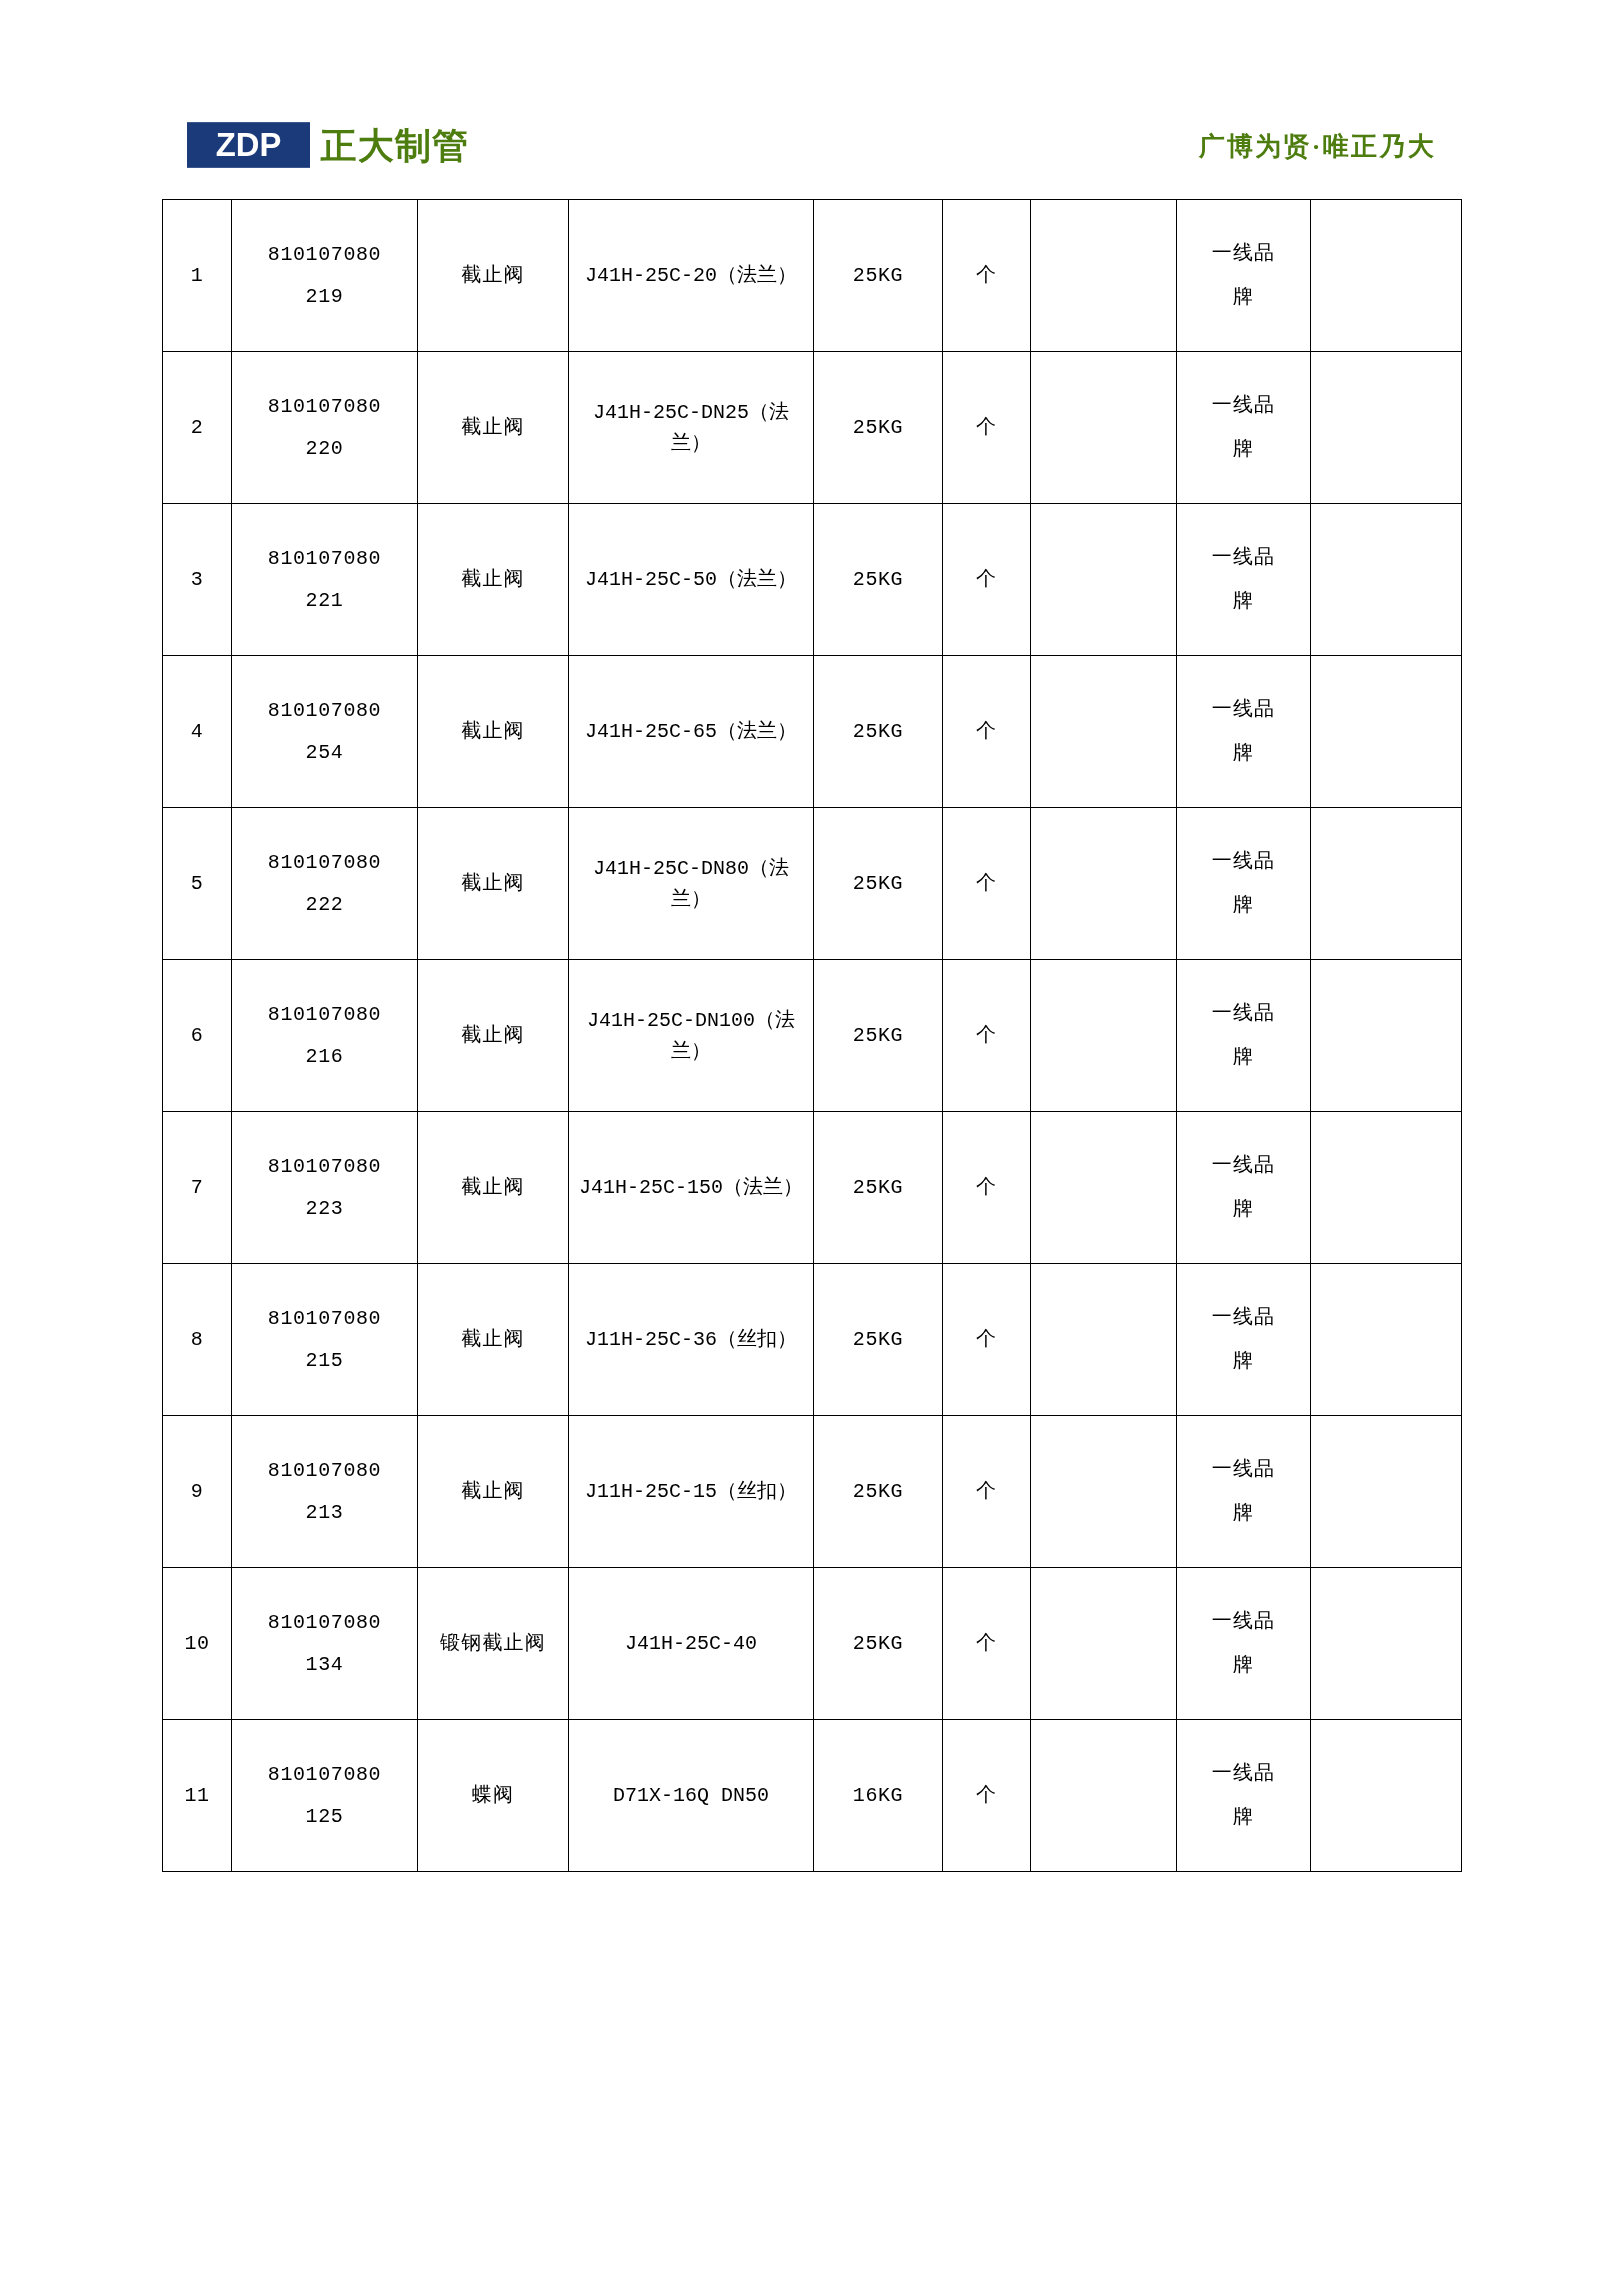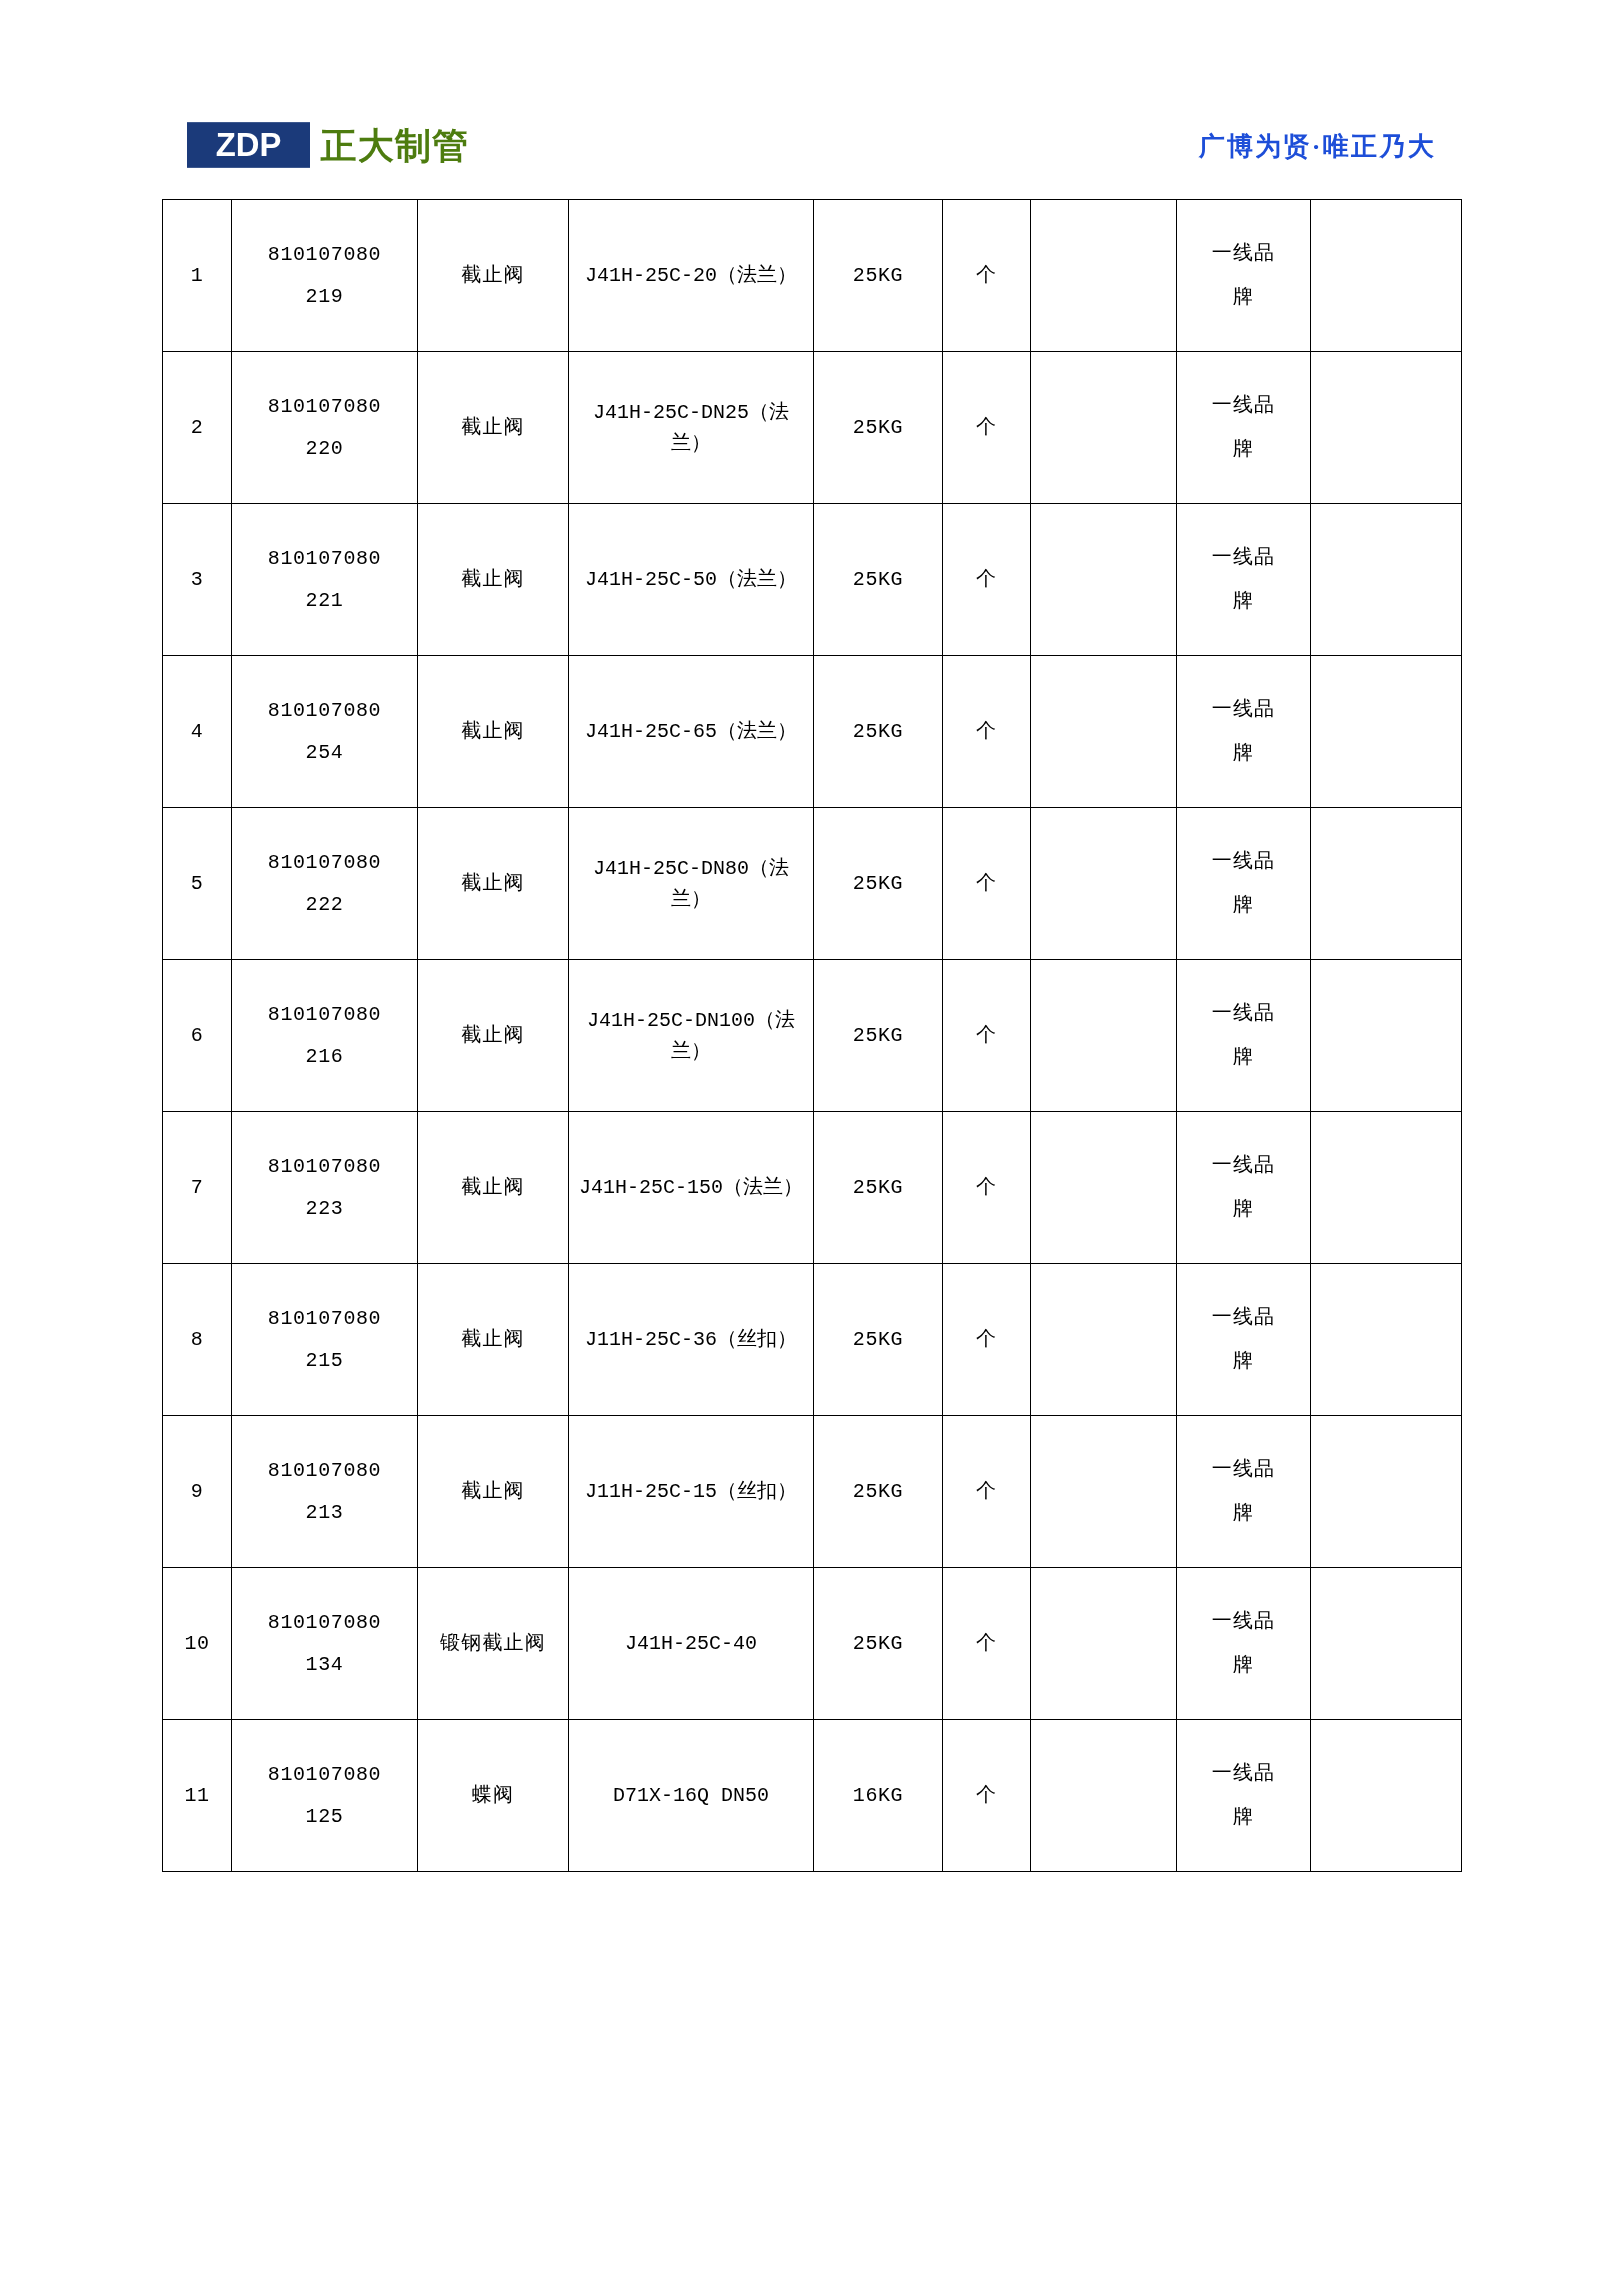--- a/index.html
+++ b/index.html
@@ -43,21 +43,21 @@
     font-size: 36px;
     font-weight: bold;
     color: #4d7c0f;
     letter-spacing: 1.2px;
     line-height: 1;
   }
   .slogan {
     font-family: "Liberation Serif", "DejaVu Serif", serif;
     font-size: 26px;
     font-weight: bold;
-    color: #1d4ed8;
+    color: #4d7c0f;
     letter-spacing: 2.3px;
     white-space: nowrap;
   }
   table.main-table {
     position: absolute;
     top: 199px;
     left: 162px;
     width: 1299px;
     border-collapse: collapse;
     table-layout: fixed;

